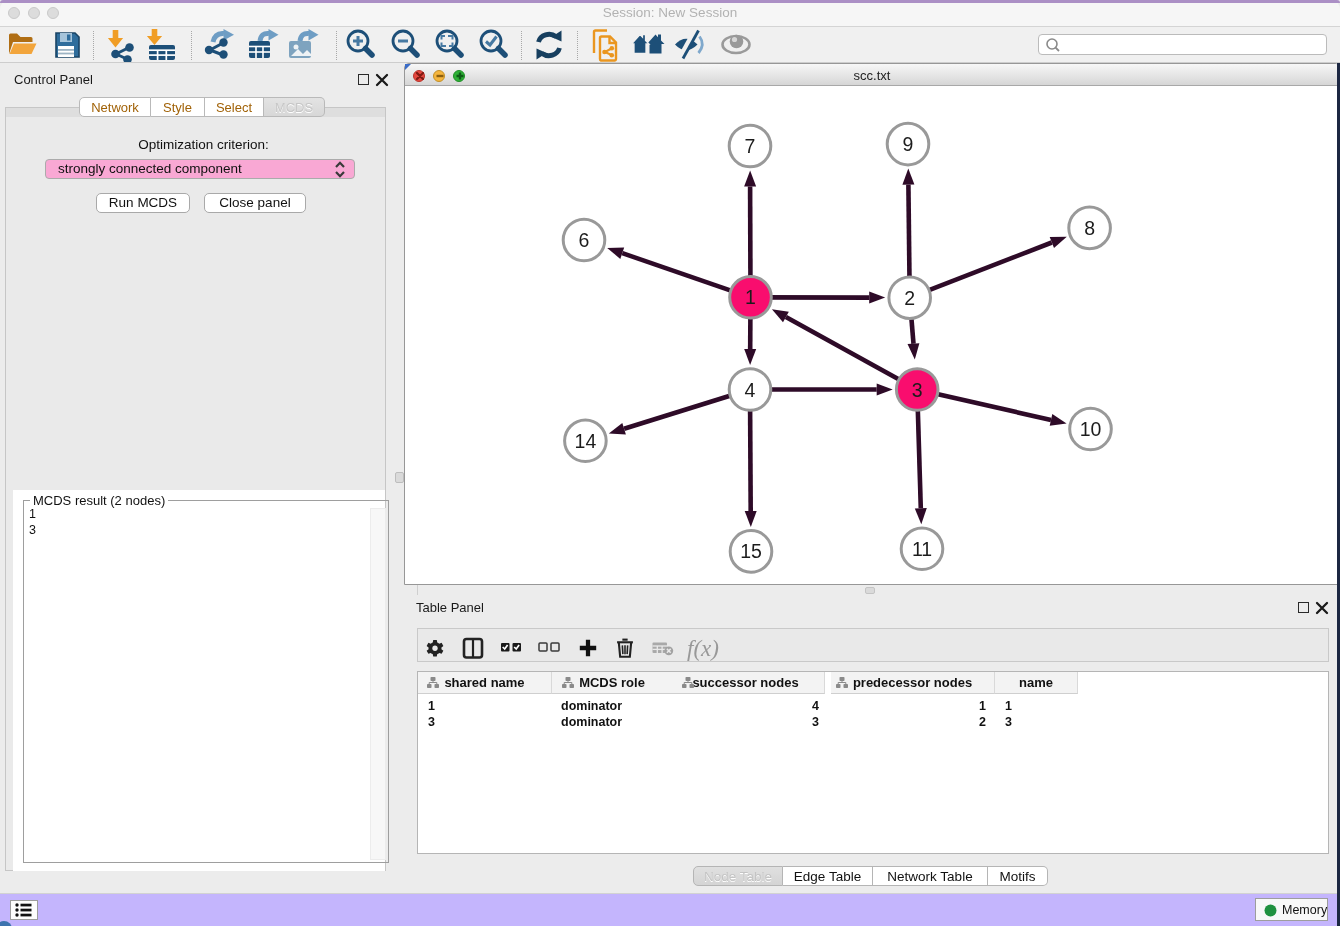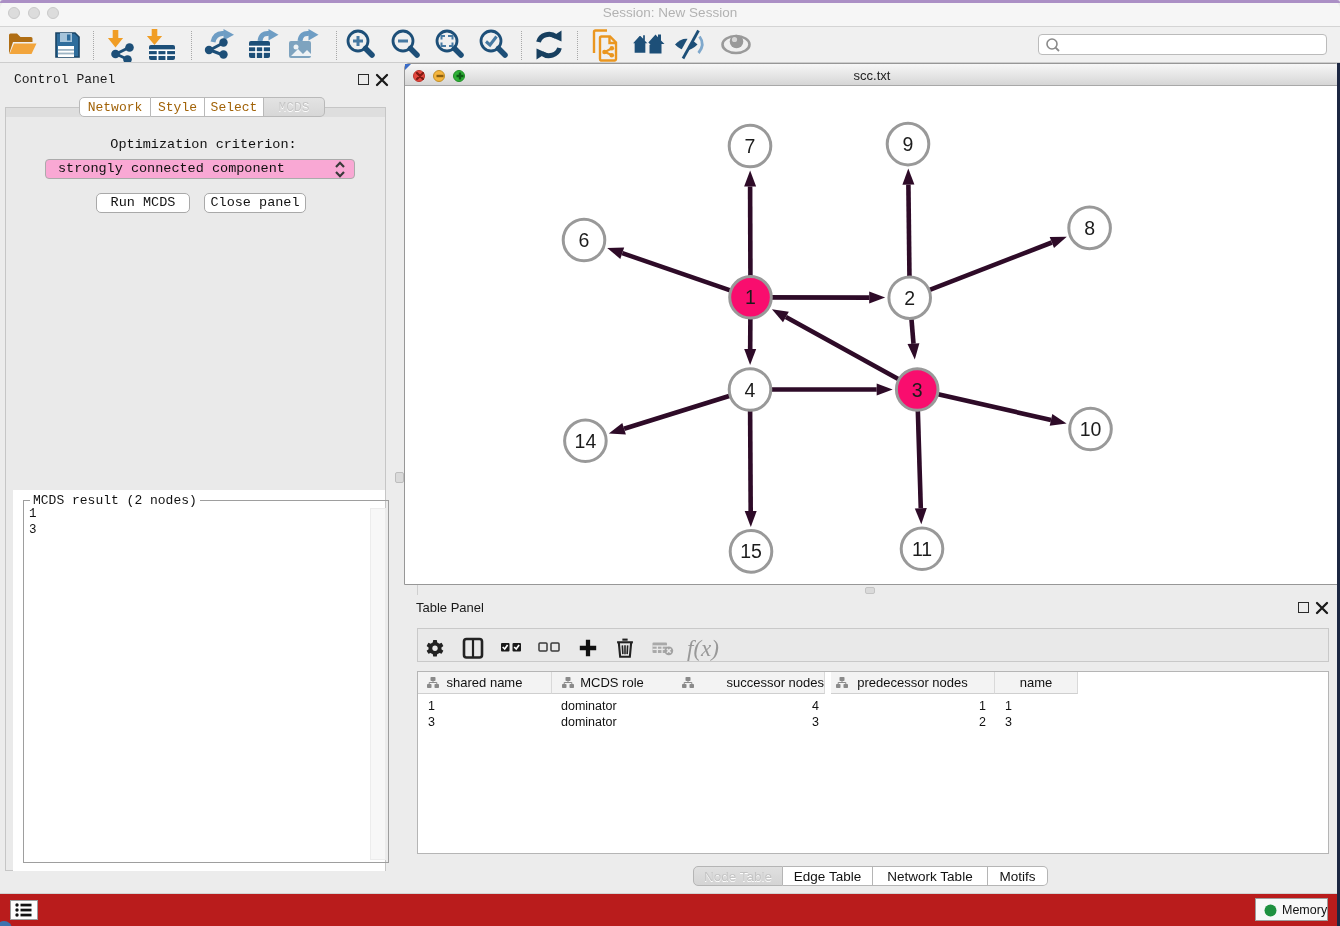--- a/index.html
+++ b/index.html
@@ -19,21 +19,21 @@
 
 
 #toolbar { left:0; top:26px; width:1340px; height:37px; background:#f0f0f0;
   border-top:1px solid #d4d4d4; border-bottom:1px solid #cdcdcd; }
 .tsep { position:absolute; top:4px; height:29px; width:0;
   border-left:1px dotted #a8a8a8; }
 #searchbox { position:absolute; left:1038px; top:7px; width:289px; height:21px;
   background:#fff; border:1px solid #bbb; border-radius:4px; }
 
 
-#leftpanel { left:0; top:63px; width:418px; height:830px; background:#ececec; border-right:1px solid #cfcfcf;font-family:Liberation Mono, monospace; }
+#leftpanel { left:0; top:63px; width:418px; height:830px; background:#ececec; border-right:1px solid #cfcfcf; }
 .panhdr { font-size:13px; color:#1a1a1a; }
 .tabs1 { position:absolute; top:34px; left:79px; height:20px; display:flex; }
 .tab { height:20px; background:#fff; border:1px solid #b9b9b9; border-left:none;
   font-size:13px; font-weight:500; color:#a16207; text-align:center; line-height:19px; }
 .tab.first { border-left:1px solid #b9b9b9; border-radius:5px 0 0 5px; }
 .tab.sel { background:linear-gradient(#e3e3e3,#d7d7d7); color:#c6c6c6;
   text-shadow:0 1px 0 #fff; border-radius:0 5px 5px 0; }
 #cpcontent { position:absolute; left:5px; top:44px; width:381px; height:764px;
   background:#eaeaea; border:1px solid #c6c6c6; }
 #optlabel { position:absolute; top:29px; left:8px; width:100%; text-align:center;
@@ -61,35 +61,35 @@
   border-radius:5px 5px 0 0; }
 #nettitle .t { position:absolute; width:100%; text-align:center; top:4px;
   font-size:13px; color:#222; }
 .tl { position:absolute; top:6px; width:12px; height:12px; border-radius:50%; }
 
 
 #tablepanel { left:404px; top:595px; width:936px; height:298px; background:#ececec; }
 #ttoolbar { position:absolute; left:13px; top:33px; width:912px; height:34px;
   background:#e9e9e9; border:1px solid #c9c9c9; }
 #ttable { position:absolute; left:13px; top:76px; width:912px; height:183px;
-  background:#fff; border:1px solid #b5b5b5; }
+  background:#fff; border:1px solid #b5b5b5;font-weight:bold; }
 .th { position:absolute; top:0; height:22px; background:#f3f3f3;
   border-right:1px solid #d9d9d9; border-bottom:1px solid #cfcfcf;
   font-size:13px; color:#111; text-align:center; line-height:22px; }
 .td { position:absolute; font-size:12.5px; color:#111; height:16px; line-height:16px; }
 .tabs2 { position:absolute; left:289px; top:271px; height:20px; display:flex; }
 .tab2 { height:20px; background:#fff; border:1px solid #b5b5b5; border-left:none;
   font-size:13.5px; font-weight:500; color:#111; text-align:center; line-height:19px; }
 .tab2.first { border-left:1px solid #b5b5b5; border-radius:5px 0 0 5px; }
 .tab2.sel { background:linear-gradient(#e0e0e0,#d4d4d4); color:#c4c4c4;
   text-shadow:0 1px 0 #fff; }
 .tab2.last { border-radius:0 5px 5px 0; }
 
 
-#statusbar { left:0; top:893px; width:1340px; height:33px; background:#b91c1c;
+#statusbar { left:0; top:893px; width:1340px; height:33px; background:#c4b5fd;
   border-top:1px solid #d2d2d2;text-decoration:underline; }
 #listbtn { position:absolute; left:10px; top:6px; width:28px; height:20px;
   background:#fdfdfd; border:1px solid #9d9d9d; }
 #membtn { position:absolute; left:1255px; top:4px; width:73px; height:23px;
   background:#f8f8f8; border:1px solid #9d9d9d; font-size:12.5px; color:#111; }
 #rightstrip { left:1337px; top:63px; width:3px; height:863px; background:#1c2742; }
 </style>
 </head>
 <body>
 <div id="titlebar" class="abs">
@@ -402,21 +402,21 @@
           </g>
           <circle cx="5.8" cy="2.8" r="4.4" fill="#a2a2a2"></circle>
           <path d="M3.9 0.9 L7.7 4.7 M7.7 0.9 L3.9 4.7" stroke="#e9e9e9" stroke-width="1.5"></path>
         </g>
       <text x="269" y="27" font-family="Liberation Serif, serif" font-style="italic" font-size="23" fill="#989898">f(x)</text>
     </svg>
     </div>
   <div id="ttable">
     <div class="th" style="left:0; width:134px;">shared name</div>
     <div class="th" style="left:134px; width:121px;">MCDS role</div>
-    <div class="th" style="left:249px; width:158px;text-align:right;">successor nodes</div>
+    <div class="th" style="left:249px; width:158px;">successor nodes</div>
     <div class="th" style="left:413px; width:164px;">predecessor nodes</div>
     <div class="th" style="left:577px; width:83px;">name</div>
     <svg width="700" height="22" style="position:absolute; left:0; top:0;">
       <g fill="#8a8a8a">
         <g transform="translate(10,5)">
             <rect x="2.5" y="0" width="5" height="4" rx="0.8"></rect>
             <rect x="-1" y="7" width="4.5" height="4" rx="0.8"></rect>
             <rect x="6.5" y="7" width="4.5" height="4" rx="0.8"></rect>
             <path d="M5 4 V5.5 M1.2 7 V5.5 H8.8 V7" stroke="#8a8a8a" fill="none"></path>
           </g>

